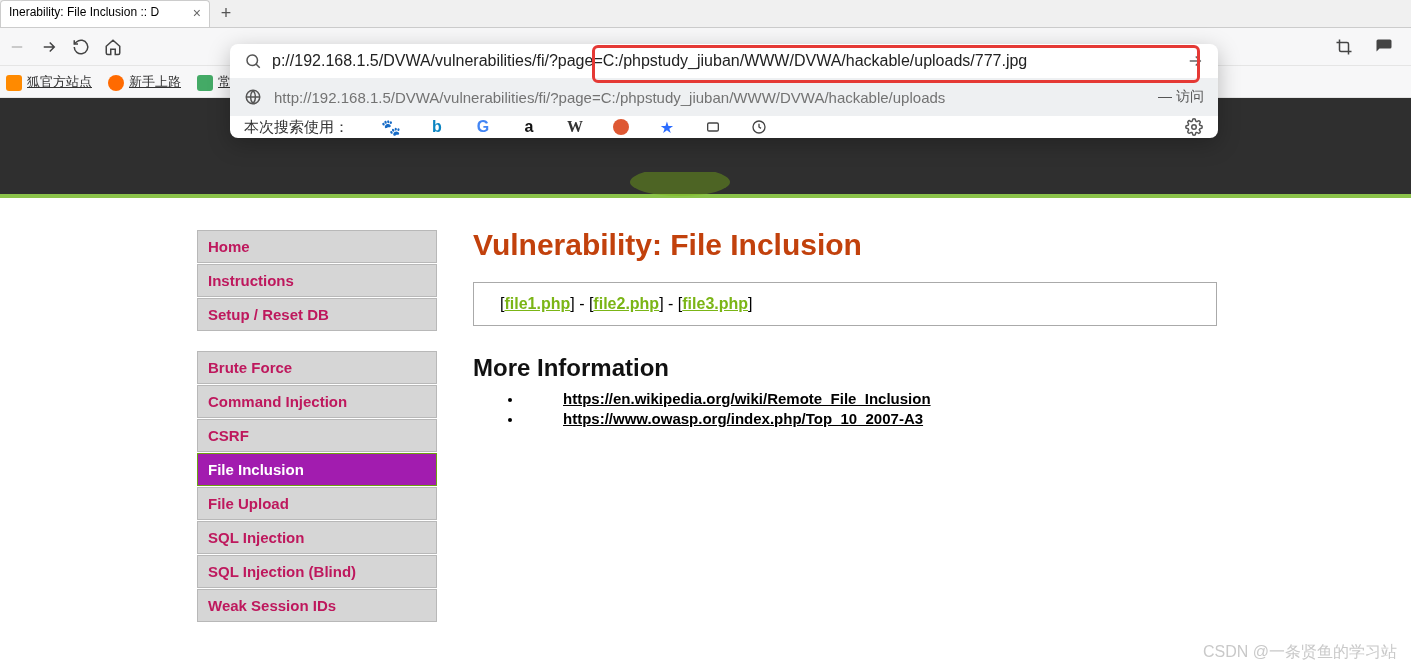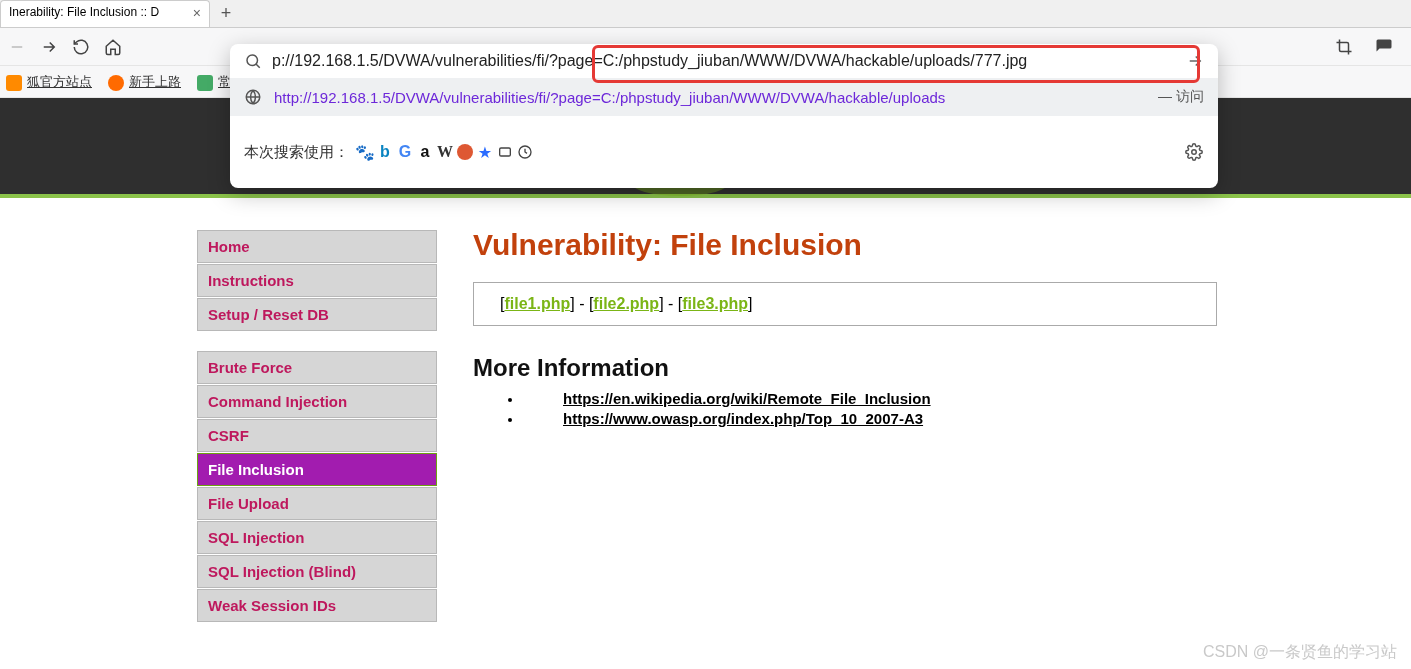--- a/index.html
+++ b/index.html
@@ -36,23 +36,23 @@
   left: 592px;
   top: 45px;
   width: 608px;
   height: 38px;
   z-index: 25;
   pointer-events: none;
 }
 .url-text { flex: 1; white-space: nowrap; overflow: hidden; color: #222; }
 .arrow-go { color: #666; }
 .suggest-row { padding: 10px 14px; display: flex; align-items: center; gap: 12px; background: #eef0f2; font-size: 15px; }
-.suggest-row .text { flex: 1; white-space: nowrap; overflow: hidden; color: #6d28d9; }
+.suggest-row .text { flex: 1; white-space: nowrap; overflow: hidden; color: #737373; }
 .suggest-row .visit { color: #555; font-size: 14px; }
-.engine-row { padding: 26px 14px; display: flex; align-items: center; font-size: 15px; color: #333; }
+.engine-row { padding: 1px 14px; display: flex; align-items: center; gap: 26px; font-size: 15px; color: #333; }
 .engine-row .label { margin-right: 6px; }
 .engine-icon { width: 20px; height: 20px; display: flex; align-items: center; justify-content: center; font-size: 16px; }
 .gear { margin-left: auto; color: #555; }
 
 .bookmarks-bar { height: 32px; background: #f7f7f8; display: flex; align-items: center; padding: 0 6px; gap: 16px; font-size: 13px; color: #333; border-bottom: 1px solid #e5e5e5; }
 .bm-item { display: flex; align-items: flex-end; gap: 5px; cursor: pointer; text-decoration: underline; }
 .bm-icon { width: 16px; height: 16px; border-radius: 3px; display: inline-block; }
 
 
 .page-wrap { position: relative; height: calc(669px - 98px); overflow: hidden; }

